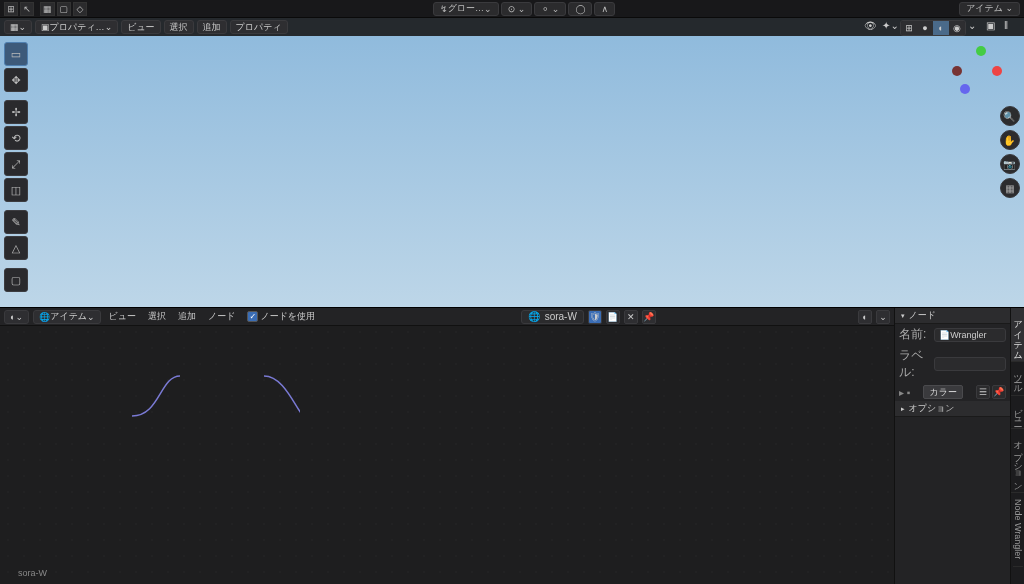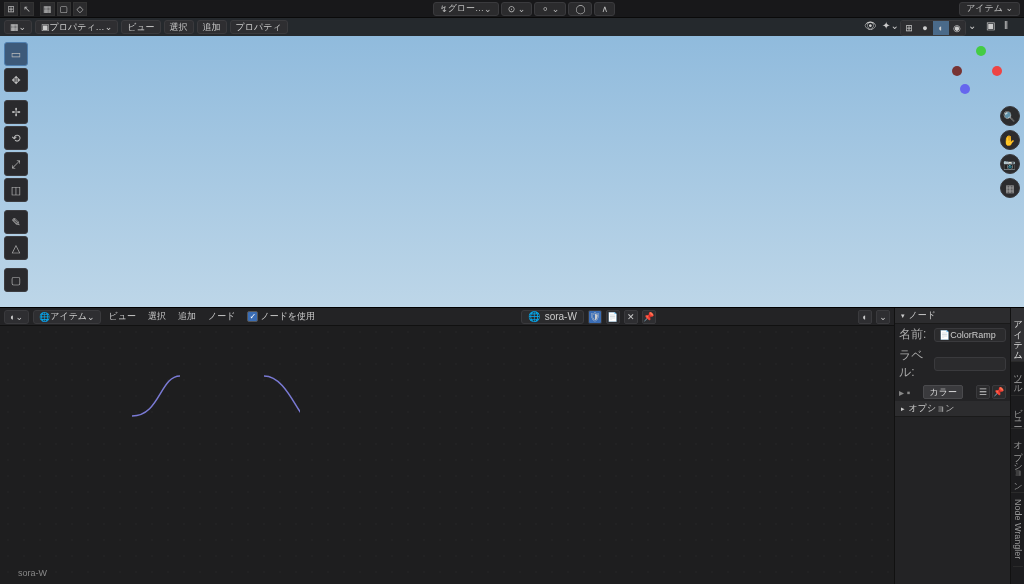--- a/index.html
+++ b/index.html
@@ -166,21 +166,21 @@
   <div class="breadcrumb">sora-W</div>
 </div>
 
 <div class="sidepanel">
   <div class="sp-sec-h">
       <span class="arrow">▾</span>
       <span>ノード</span>
     </div>
   <div class="sp-row">
     <div class="sp-label">名前:</div>
-    <div class="sp-field">📄 <span>ColorRamp</span></div>
+    <div class="sp-field">📄 <span>Wrangler</span></div>
   </div>
   <div class="sp-row">
     <div class="sp-label">ラベル:</div>
     <div class="sp-field"></div>
   </div>
   <div class="sp-row" style="justify-content:space-between;">
     <span style="color:#888;">▸ ▪</span>
     <div class="sp-chip">カラー</div>
     <div style="display:flex; gap:2px;">
       <div class="pin">☰</div>

